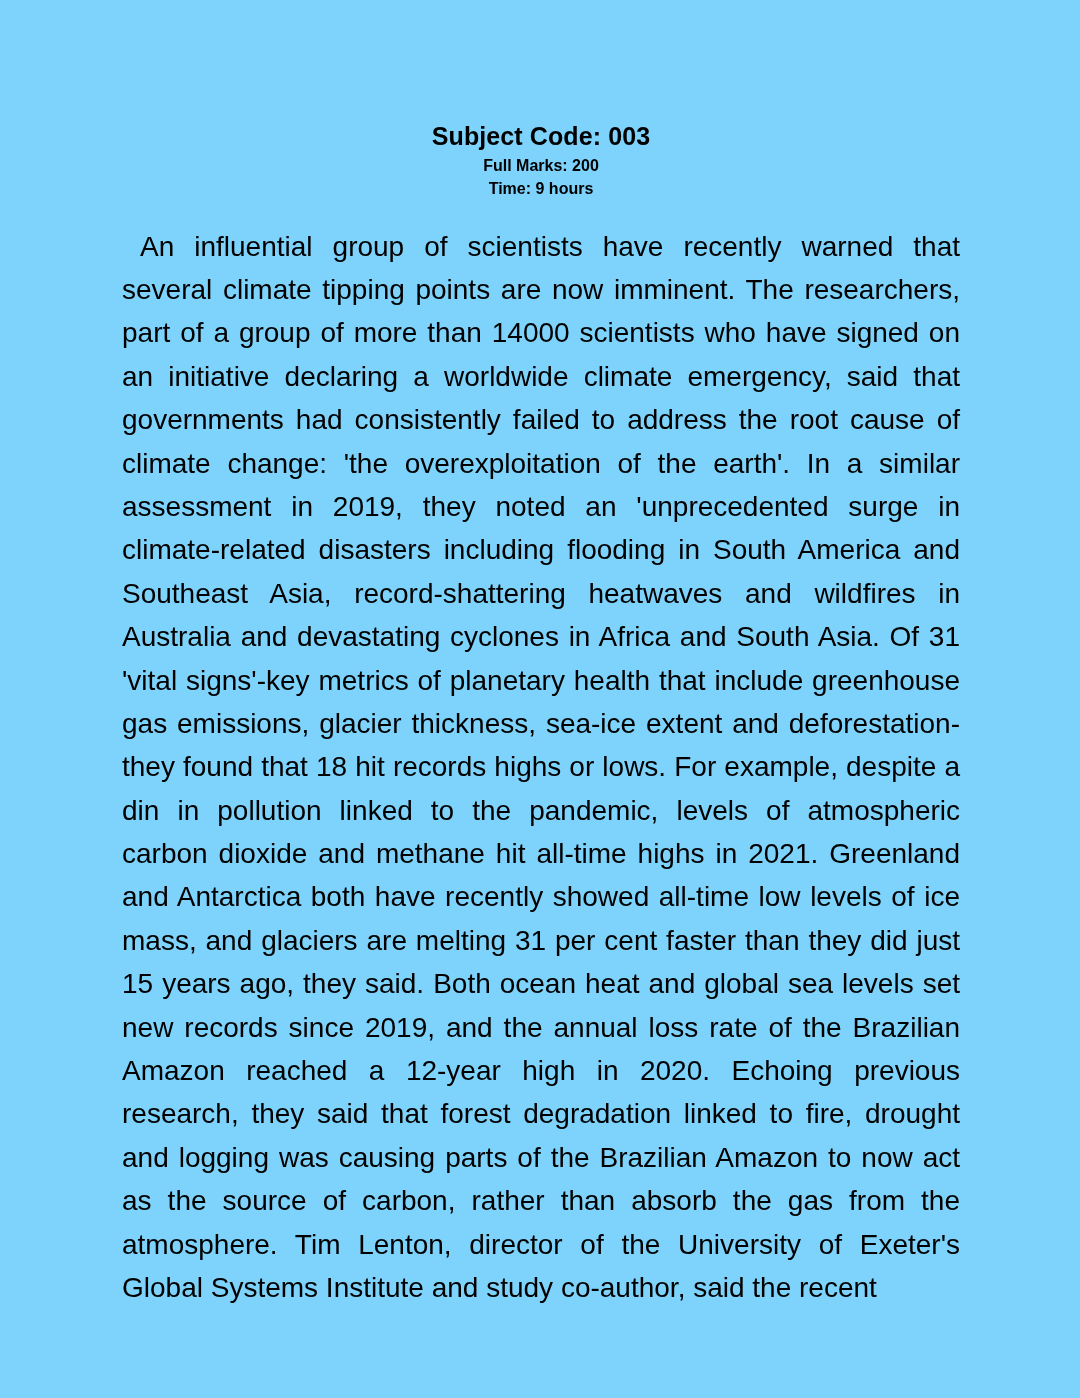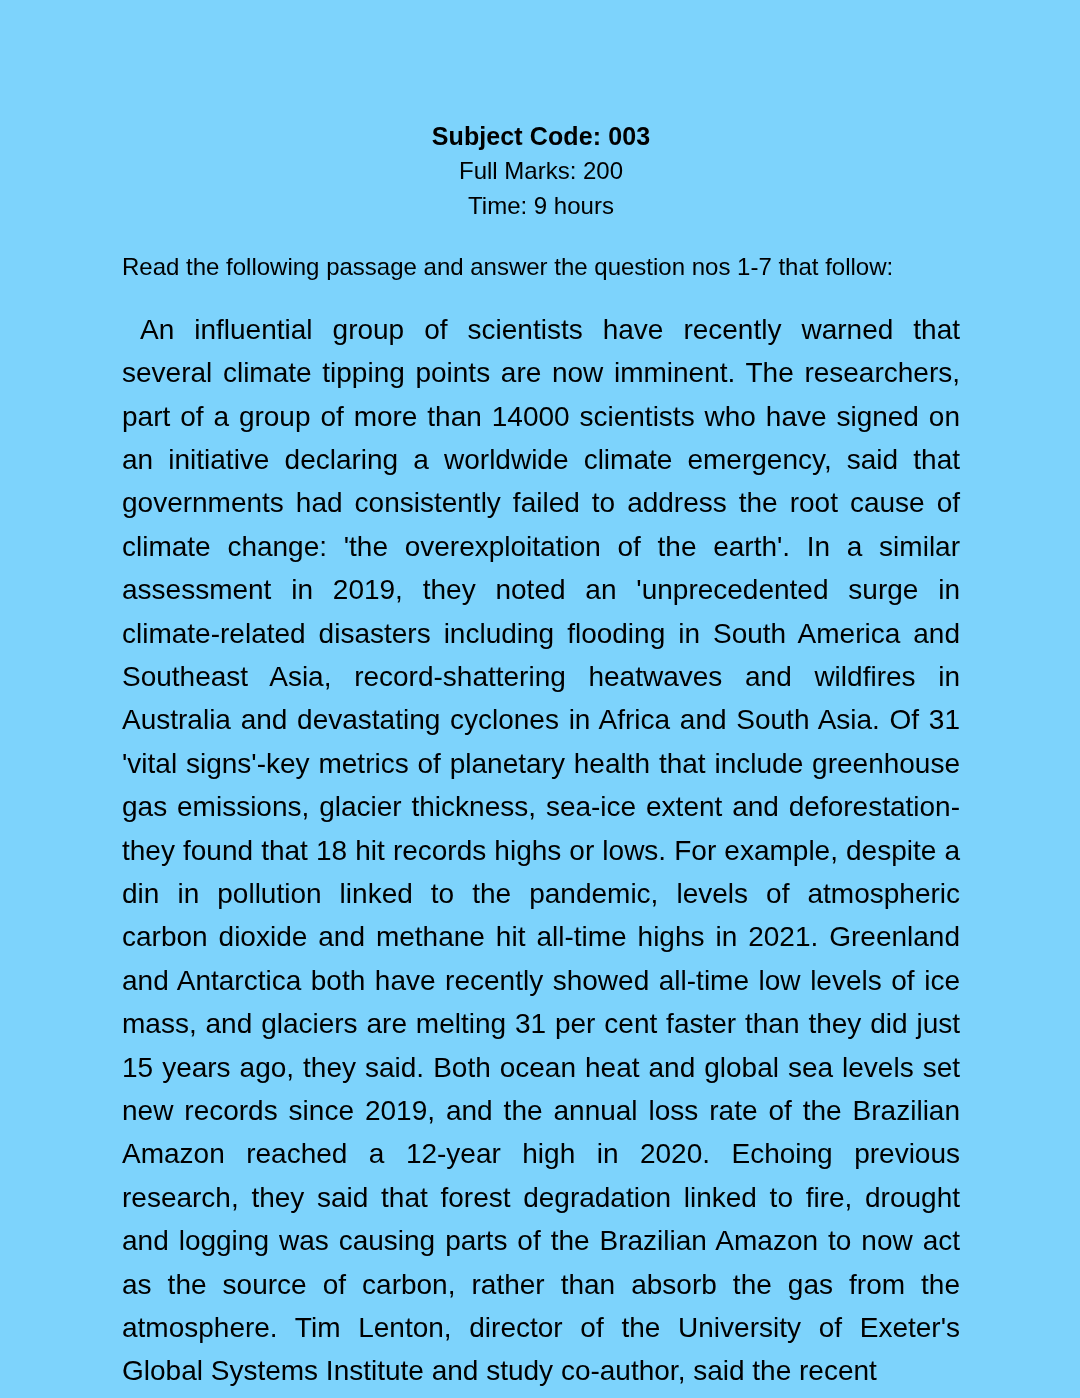--- a/index.html
+++ b/index.html
@@ -26,22 +26,22 @@
     text-align: center;
   }
   .subject-code {
     font-size: 25px;
     font-weight: bold;
     line-height: 1.45;
     letter-spacing: 0.1px;
   }
   .full-marks,
   .time {
-    font-size: 24px;
-    font-weight: normal;
+    font-size: 16px;
+    font-weight: bold;
     line-height: 1.45;
   }
   .part-title {
     font-size: 23px;
     font-weight: bold;
     text-align: center;
     margin-top: 24px;
     letter-spacing: 0.4px;
   }
   .instruction {
@@ -65,17 +65,16 @@
 
 <div class="page">
 
   <div class="heading-block">
     <div class="subject-code">Subject Code: 003</div>
     <div class="full-marks">Full Marks: 200</div>
     <div class="time">Time: 9 hours</div>
   </div>
 
 
-  <div class="instruction">Read the following passage and answer the question nos 1-7 that follow:</div>
 
   <div class="passage">An influential group of scientists have recently warned that several climate tipping points are now imminent. The researchers, part of a group of more than 14000 scientists who have signed on an initiative declaring a worldwide climate emergency, said that governments had consistently failed to address the root cause of climate change: 'the overexploitation of the earth'. In a similar assessment in 2019, they noted an 'unprecedented surge in climate-related disasters including flooding in South America and Southeast Asia, record-shattering heatwaves and wildfires in Australia and devastating cyclones in Africa and South Asia. Of 31 'vital signs'-key metrics of planetary health that include greenhouse gas emissions, glacier thickness, sea-ice extent and deforestation-they found that 18 hit records highs or lows. For example, despite a din in pollution linked to the pandemic, levels of atmospheric carbon dioxide and methane hit all-time highs in 2021. Greenland and Antarctica both have recently showed all-time low levels of ice mass, and glaciers are melting 31 per cent faster than they did just 15 years ago, they said. Both ocean heat and global sea levels set new records since 2019, and the annual loss rate of the Brazilian Amazon reached a 12-year high in 2020. Echoing previous research, they said that forest degradation linked to fire, drought and logging was causing parts of the Brazilian Amazon to now act as the source of carbon, rather than absorb the gas from the atmosphere. Tim Lenton, director of the University of Exeter's Global Systems Institute and study co-author, said the recent</div>
 
 </div>
 
 </body></html>

